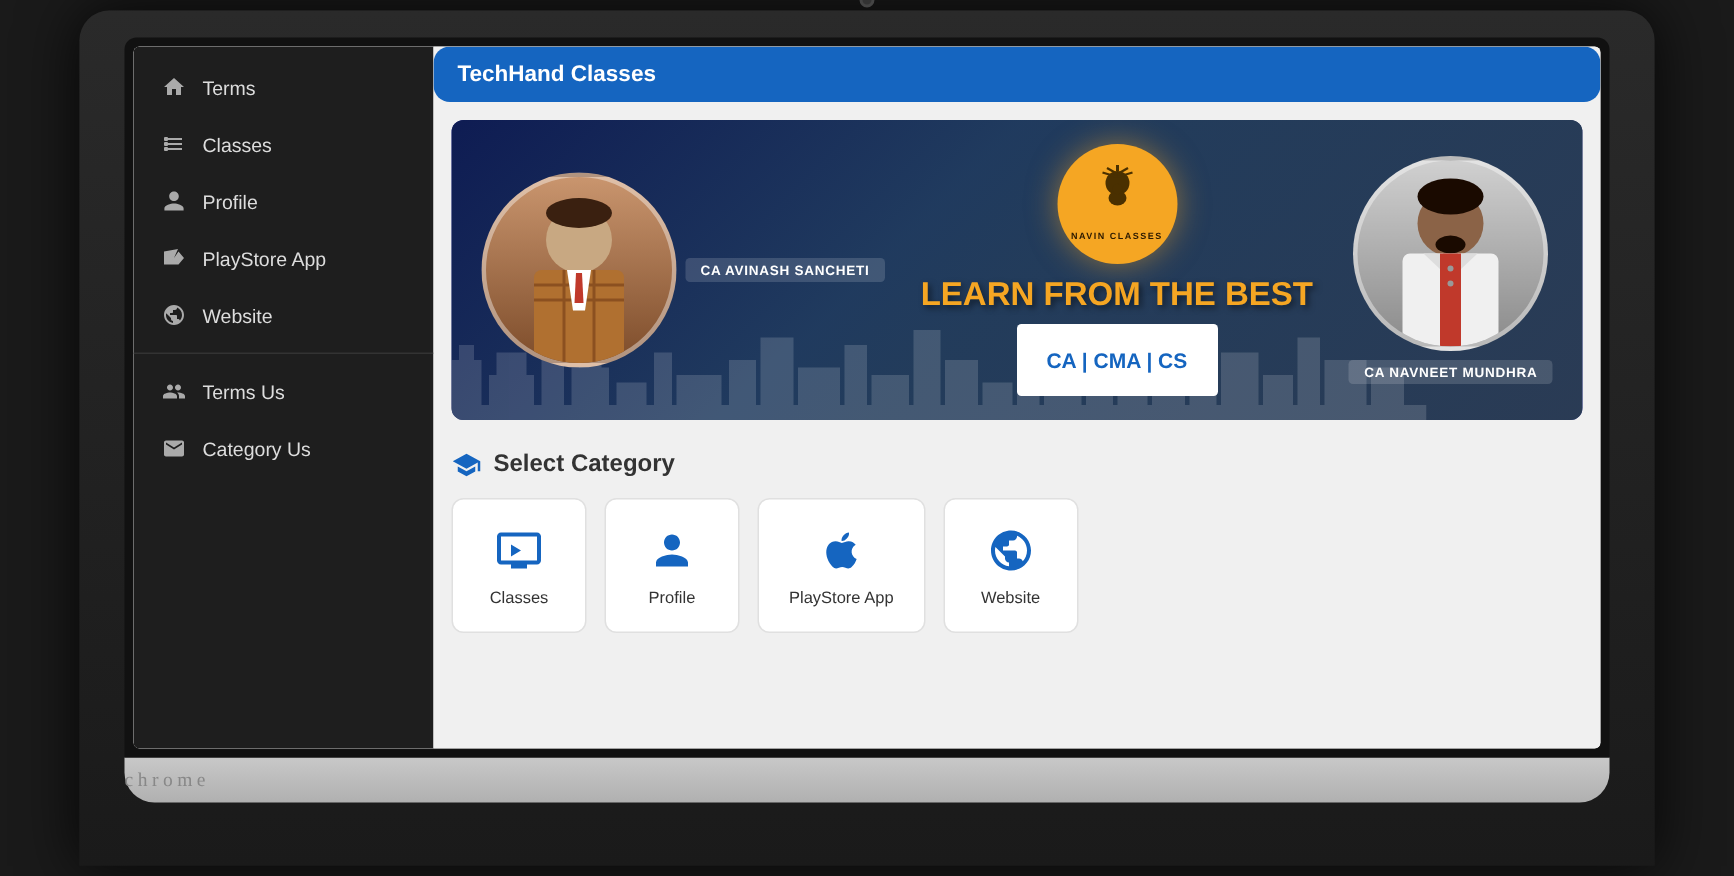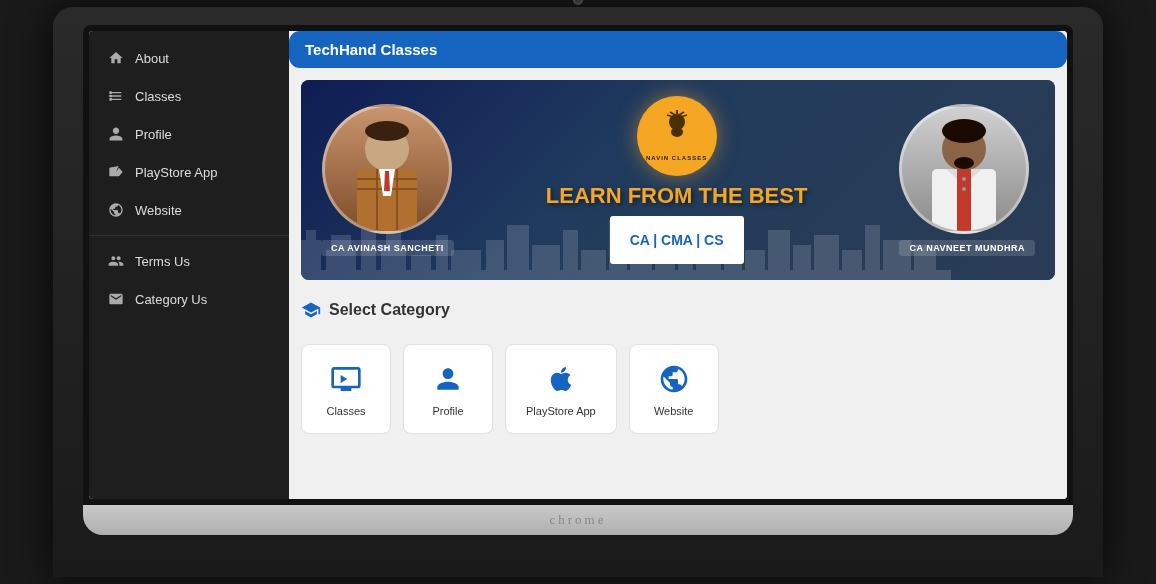--- a/index.html
+++ b/index.html
@@ -57,21 +57,21 @@
       flex-direction: column;
     }
 
     .laptop-base {
       width: 100%;
       height: 30px;
       background: linear-gradient(180deg, #c8c8c8 0%, #b0b0b0 100%);
       border-radius: 0 0 20px 20px;
       display: flex;
       align-items: center;
-      justify-content: center;
+      justify-content: flex-start;
     }
 
     .chrome-label {
       font-size: 13px;
       color: #888;
       letter-spacing: 3px;
       font-family: Georgia, serif;
     }
 
     
@@ -244,21 +244,21 @@
       padding: 4px 0 12px 0;
     }
 
     .category-title {
       display: flex;
       align-items: center;
       gap: 8px;
       font-size: 16px;
       font-weight: 600;
       color: #333;
-      margin-bottom: 24px;
+      margin-bottom: 12px;
     }
 
     .category-cards {
       display: flex;
       gap: 12px;
       flex-wrap: wrap;
     }
 
     .category-card {
       background: white;
@@ -302,21 +302,21 @@
       <div class="app-container">
 
         <div class="sidebar">
 
           <div class="sidebar-item">
             <span class="icon">
               <svg width="16" height="16" viewBox="0 0 24 24" fill="#aaa">
                 <path d="M10 20v-6h4v6h5v-8h3L12 3 2 12h3v8z"></path>
               </svg>
             </span>
-            <span>About</span>
+            <span>Terms</span>
           </div>
           <div class="sidebar-item">
             <span class="icon">
               <svg width="16" height="16" viewBox="0 0 24 24" fill="#aaa">
                 <path d="M4 6h16v2H4zm0 5h16v2H4zm0 5h16v2H4z"></path>
                 <rect x="2" y="5" width="4" height="4" rx="1" fill="#aaa"></rect>
                 <rect x="2" y="10" width="4" height="4" rx="1" fill="#aaa"></rect>
                 <rect x="2" y="15" width="4" height="4" rx="1" fill="#aaa"></rect>
               </svg>
             </span>
@@ -405,21 +405,21 @@
                 <rect x="513" y="35" width="25" height="45" fill="white"></rect>
                 <rect x="541" y="50" width="20" height="30" fill="white"></rect>
                 <rect x="564" y="25" width="15" height="55" fill="white"></rect>
                 <rect x="582" y="40" width="28" height="40" fill="white"></rect>
                 <rect x="613" y="45" width="22" height="35" fill="white"></rect>
                 <rect x="0" y="70" width="650" height="10" fill="white"></rect>
               </svg>
 
               <div class="banner-content">
 
-                <div style="display:flex;flex-direction:column;align-items:center;gap:6px;">
+                <div style="display:flex;flex-direction:row;align-items:center;gap:6px;">
                   <div class="person-circle" style="background:linear-gradient(180deg,#c9956e 0%,#7d4c2a 100%);">
                     <svg width="120" height="120" viewBox="0 0 120 120">
 
                       <circle cx="60" cy="38" r="22" fill="#c8a882"></circle>
 
                       <ellipse cx="60" cy="20" rx="22" ry="10" fill="#3a2010"></ellipse>
 
                       <rect x="30" y="58" width="60" height="62" rx="5" fill="#b07030"></rect>
                       <line x1="30" y1="68" x2="90" y2="68" stroke="#8B5020" stroke-width="2"></line>
                       <line x1="30" y1="78" x2="90" y2="78" stroke="#8B5020" stroke-width="2"></line>
@@ -452,21 +452,21 @@
                     <span style="font-size:6px;color:#2c1a00;font-weight:800;letter-spacing:1px;text-align:center;line-height:1;">NAVIN CLASSES</span>
                   </div>
 
                   <div class="banner-title">LEARN FROM THE BEST</div>
 
                   <div class="banner-subtitle-box">
                     <div class="banner-subtitle">CA | CMA | CS</div>
                   </div>
                 </div>
 
-                <div style="display:flex;flex-direction:column;gap:6px;">
+                <div style="display:flex;flex-direction:column;align-items:center;gap:6px;">
                   <div class="person-circle" style="background:linear-gradient(180deg,#d0d0d0 0%,#8a8a8a 100%);">
                     <svg width="120" height="120" viewBox="0 0 120 120">
 
                       <circle cx="60" cy="38" r="22" fill="#8B6347"></circle>
 
                       <ellipse cx="60" cy="20" rx="22" ry="12" fill="#1a0a00"></ellipse>
 
                       <ellipse cx="60" cy="52" rx="10" ry="6" fill="#1a0a00"></ellipse>
 
                       <rect x="28" y="58" width="64" height="62" rx="5" fill="#f0f0f0"></rect>

